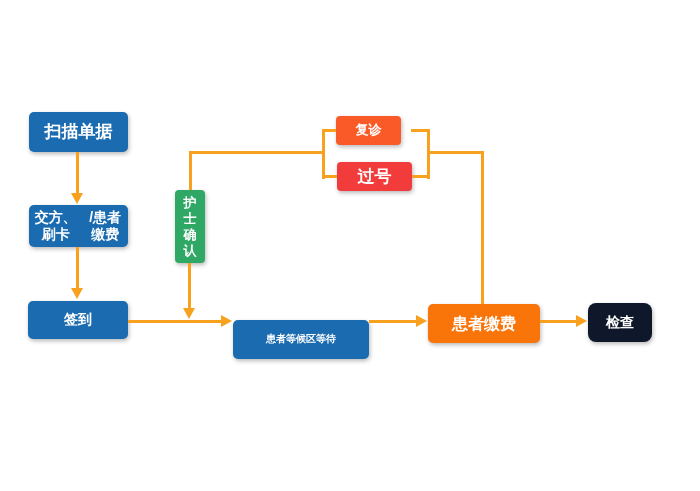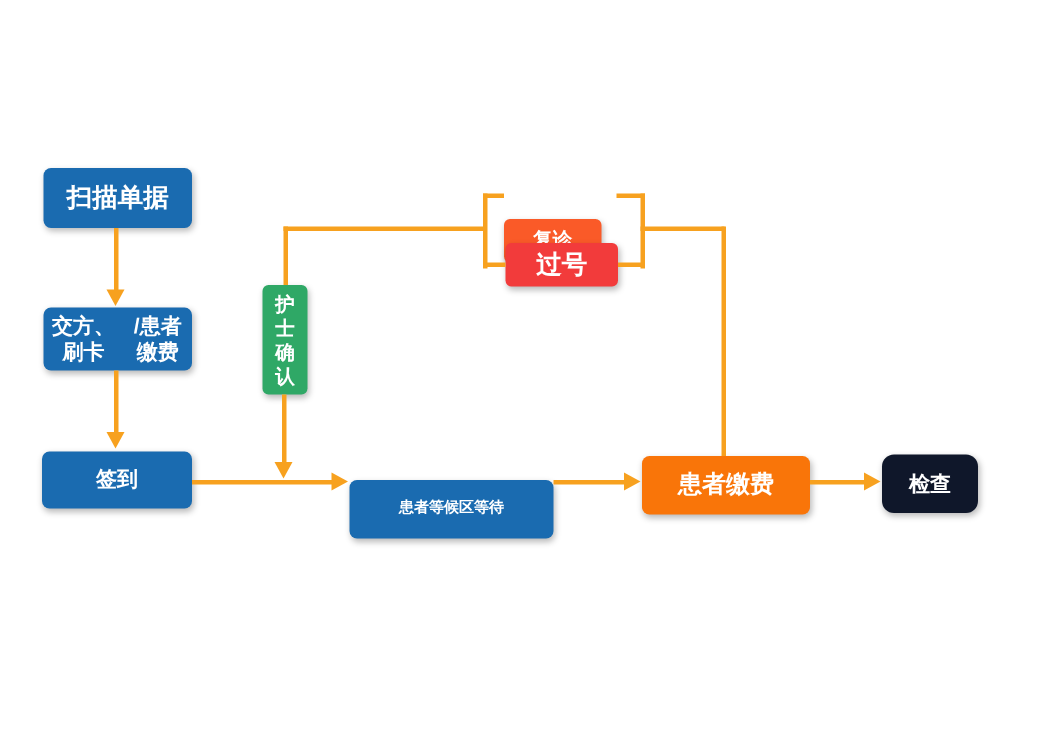--- a/index.html
+++ b/index.html
@@ -36,21 +36,21 @@
   .teal   { background: #0f172a; }
 
   .n-patient-payment { left: 29px;  top: 112px; width: 99px;  height: 40px; font-size: 17px; }
   .n-pay-method      { left: 29px;  top: 205px; width: 99px;  height: 42px; font-size: 14px; flex-direction: row; }
   .n-sign-in         { left: 28px;  top: 301px; width: 100px; height: 38px; font-size: 14px; }
   .n-waiting-area    { left: 233px; top: 304px; width: 136px; height: 39px; font-size: 10px; margin-top: 16px; }
   .n-call-patient    { left: 428px; top: 304px; width: 112px; height: 39px; font-size: 16px; }
   .n-examination     { left: 588px; top: 303px; width: 64px;  height: 39px; font-size: 14px; border-radius: 8px; }
   .n-nurse-confirm   { left: 175px; top: 190px; width: 30px;  height: 73px; font-size: 13px;
                        word-break: break-all; padding: 6px 0; line-height: 16px; border-radius: 4px; }
-  .n-revisit         { left: 336px; top: 116px; width: 65px;  height: 29px; font-size: 13px; border-radius: 4px; margin-top: 30px; }
+  .n-revisit         { left: 336px; top: 116px; width: 65px;  height: 29px; font-size: 13px; border-radius: 4px; }
   .n-missed          { left: 337px; top: 162px; width: 75px;  height: 29px; font-size: 17px; border-radius: 4px; }
   .n-nurse-confirm .vtext { display: inline-block; width: 14px; }
 
   .line {
     position: absolute;
     background: #f7a11f;
   }
   .arrow-down {
     position: absolute;
     width: 0; height: 0;

